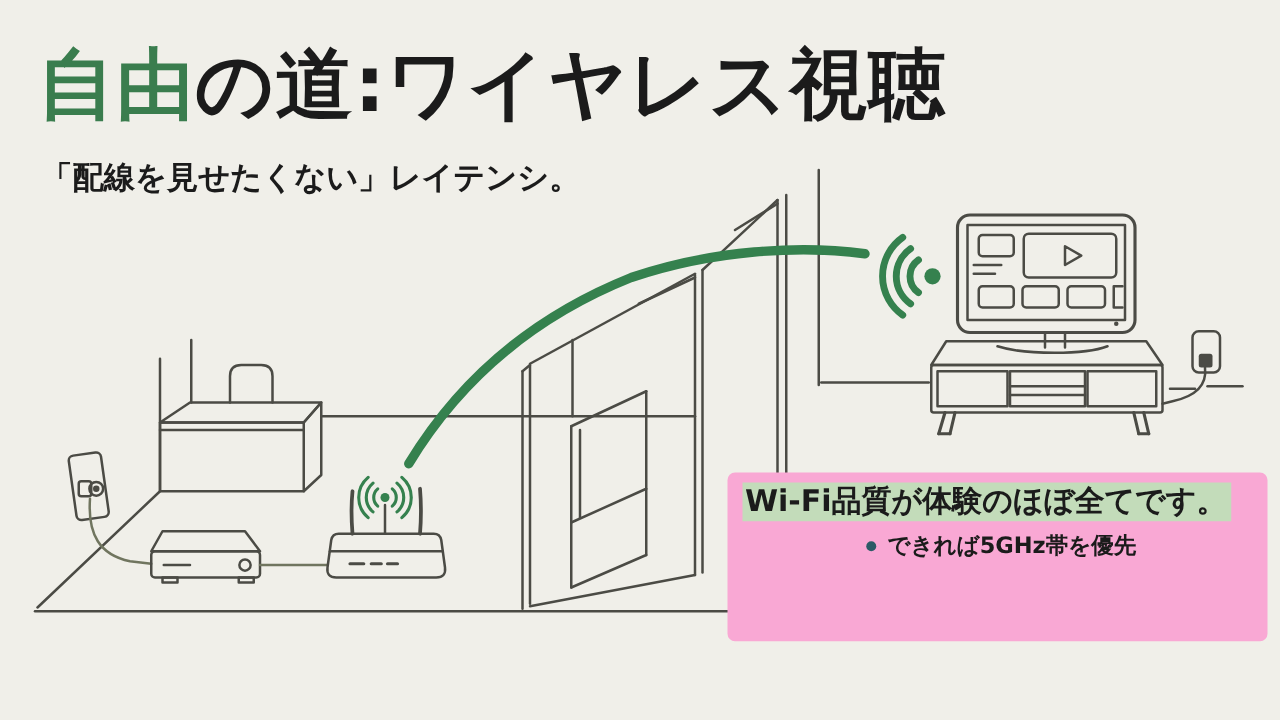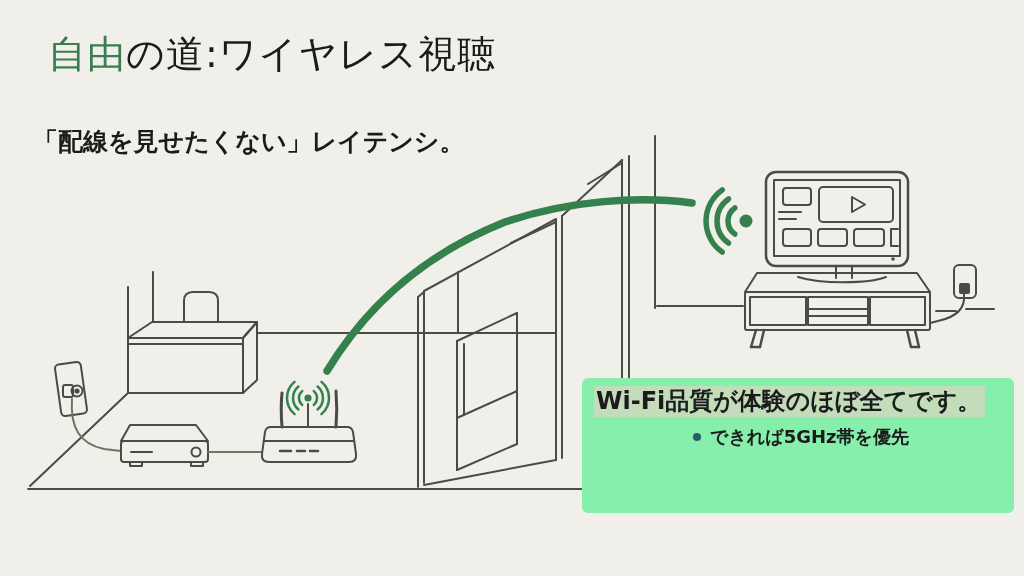--- a/index.html
+++ b/index.html
@@ -4,32 +4,32 @@
 <style>
   html,body{margin:0;padding:0;background:#d8d8d2;}
   .stage{
     position:relative;width:1024px;height:576px;overflow:hidden;
     background:#f0efe9;
     font-family:"DejaVu Sans","Liberation Sans",sans-serif;
     color:#1b1b1b;
   }
   .abs{position:absolute;}
   .page-title{
-    left:48px;top:34px;font-size:38px;font-weight:400;letter-spacing:1px;
+    left:30px;top:34px;font-size:62px;font-weight:700;letter-spacing:1px;
     white-space:nowrap;line-height:1.1;
   }
   .page-title .hl{color:#3a7d4e;}
   .subtitle{
     left:33px;top:121px;font-size:25px;font-weight:700;line-height:42px;
     white-space:nowrap;
   }
   .diagram-svg{left:0;top:0;width:1024px;height:576px;}
   .tips-box{
     left:582px;top:378px;width:432px;height:135px;
-    background:#86efac;border-radius:6px;box-sizing:border-box;
+    background:#f9a8d4;border-radius:6px;box-sizing:border-box;
     padding:7px 12px 0 12px;
   }
   .tips-title{
     font-size:24px;font-weight:800;line-height:32px;white-space:nowrap;
   }
   .tips-title .band{background:#c3dcba;padding:1px 4px 2px 2px;}
   .tips-list{list-style:none;margin:5px 0 0 0;padding:0;}
   .tips-list li{
     display:flex;align-items:center;gap:9px;
     font-size:18px;font-weight:700;line-height:29px;white-space:nowrap;justify-content:center;

